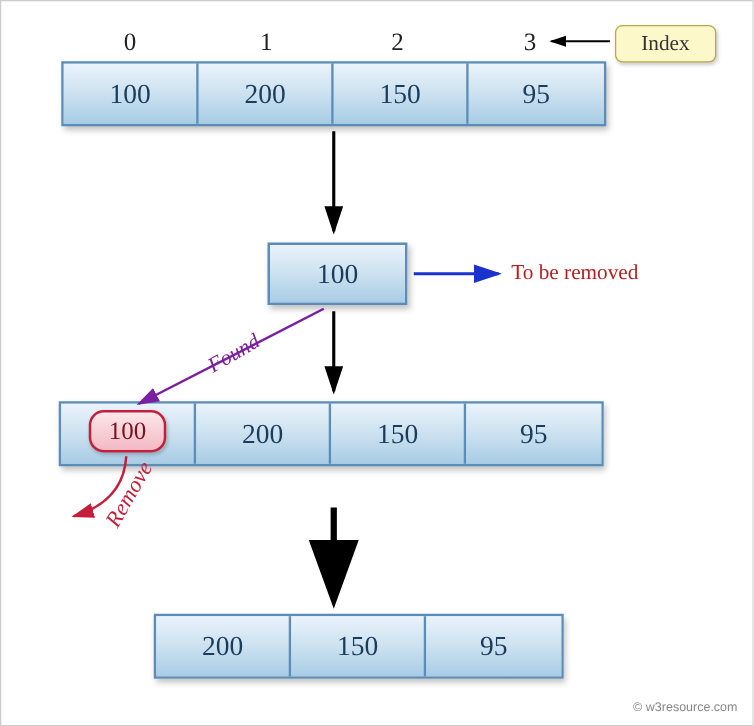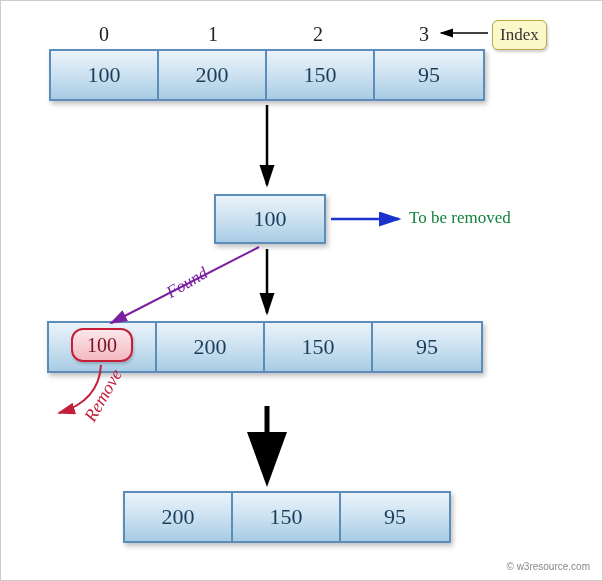--- a/index.html
+++ b/index.html
@@ -48,21 +48,21 @@
     background: linear-gradient(to bottom, #eaf3fb 0%, #cce1f0 50%, #a8cce5 100%);
     box-shadow: 2px 3px 5px rgba(0,0,0,0.25);
   }
   .index-num {
     position: absolute;
     font-size: 20px;
     color: #222;
   }
   .index-box {
     position: absolute;
-    padding: 4px 7px;
+    padding: 4px 20px;
     border: 1px solid #b9a94a;
     background: #fdf8c9;
     border-radius: 6px;
     font-size: 17px;
     color: #333;
     box-shadow: 1px 2px 3px rgba(0,0,0,0.2);
   }
   .label-red {
     position: absolute;
     font-size: 18px;
@@ -71,21 +71,21 @@
   }
   .label-purple {
     position: absolute;
     font-size: 17px;
     color: #7a1fa0;
     font-style: italic;
   }
   .label-blue {
     position: absolute;
     font-size: 17px;
-    color: #15803d;
+    color: #b91c1c;
   }
   .highlight-pill {
     position: absolute;
     width: 62px;
     height: 34px;
     border: 2px solid #c41e3a;
     border-radius: 12px;
     background: linear-gradient(to bottom, #fbe7ea 0%, #f3b9c2 100%);
     display: flex;
     align-items: center;

